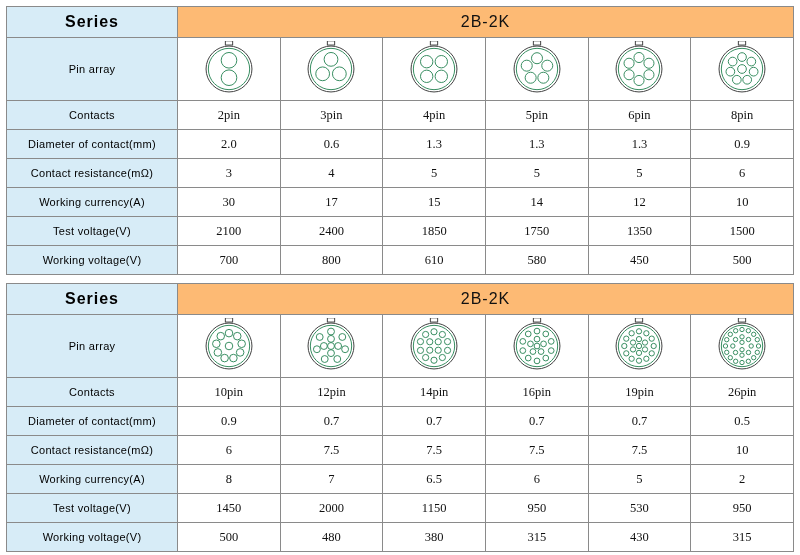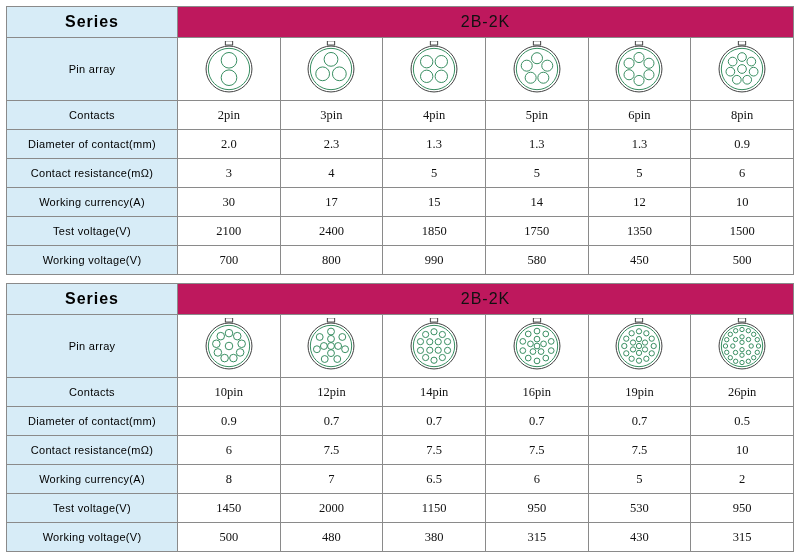--- a/index.html
+++ b/index.html
@@ -43,21 +43,21 @@
     padding: 3px 2px;
     color: #000;
   }
   .lbl-col.series-label {
     font-size: 16px;
     font-weight: bold;
     letter-spacing: 1px;
     padding: 4px 2px;
   }
   .series-value {
-    background: #be185d;
+    background: #fdba74;
     font-size: 16px;
     font-weight: bold;
     letter-spacing: 1px;
     padding: 4px 2px;
   }
   .data-col {
     width: 103.5px;
     font-size: 12.5px;
     padding: 3px 2px;
     background: #ffffff;
@@ -181,21 +181,21 @@
         <td class="data-col">2pin</td>
         <td class="data-col">3pin</td>
         <td class="data-col">4pin</td>
         <td class="data-col">5pin</td>
         <td class="data-col">6pin</td>
         <td class="data-col">8pin</td>
       </tr>
       <tr>
         <td class="lbl-col">Diameter of contact(mm)</td>
         <td class="data-col">2.0</td>
-        <td class="data-col">2.3</td>
+        <td class="data-col">0.6</td>
         <td class="data-col">1.3</td>
         <td class="data-col">1.3</td>
         <td class="data-col">1.3</td>
         <td class="data-col">0.9</td>
       </tr>
       <tr>
         <td class="lbl-col">Contact resistance(mΩ)</td>
         <td class="data-col">3</td>
         <td class="data-col">4</td>
         <td class="data-col">5</td>
@@ -218,21 +218,21 @@
         <td class="data-col">2400</td>
         <td class="data-col">1850</td>
         <td class="data-col">1750</td>
         <td class="data-col">1350</td>
         <td class="data-col">1500</td>
       </tr>
       <tr>
         <td class="lbl-col">Working voltage(V)</td>
         <td class="data-col">700</td>
         <td class="data-col">800</td>
-        <td class="data-col">990</td>
+        <td class="data-col">610</td>
         <td class="data-col">580</td>
         <td class="data-col">450</td>
         <td class="data-col">500</td>
       </tr>
     </tbody>
   </table>
 
   <table class="spec">
     <tbody>
       <tr>

